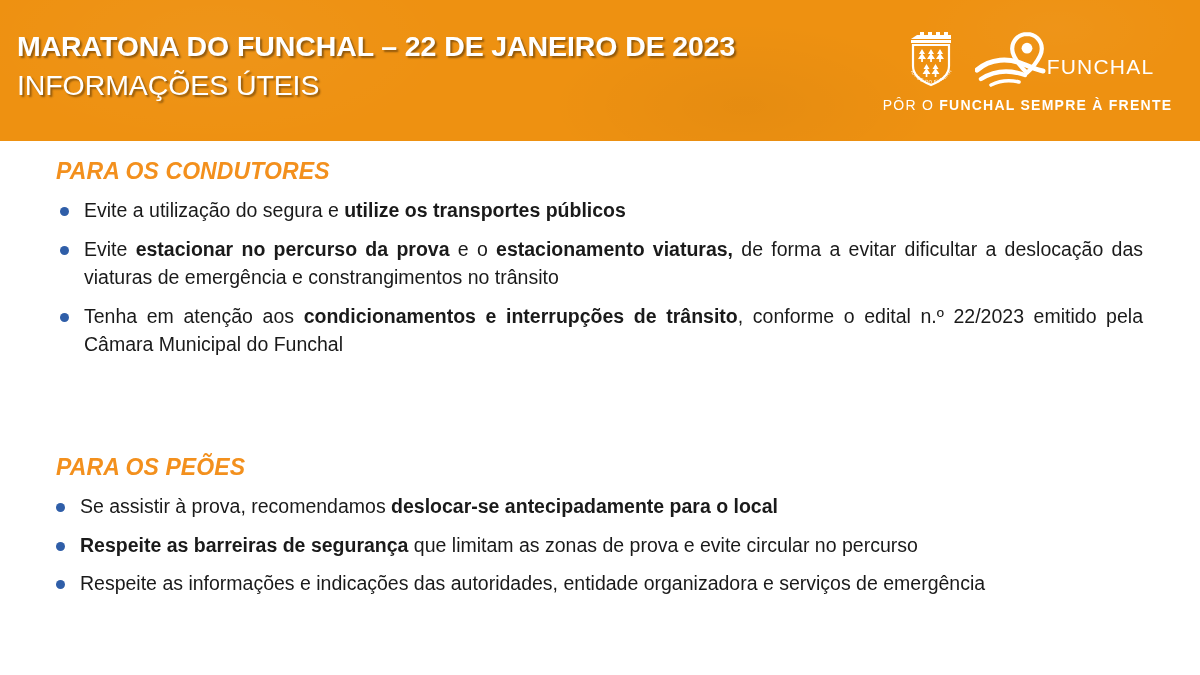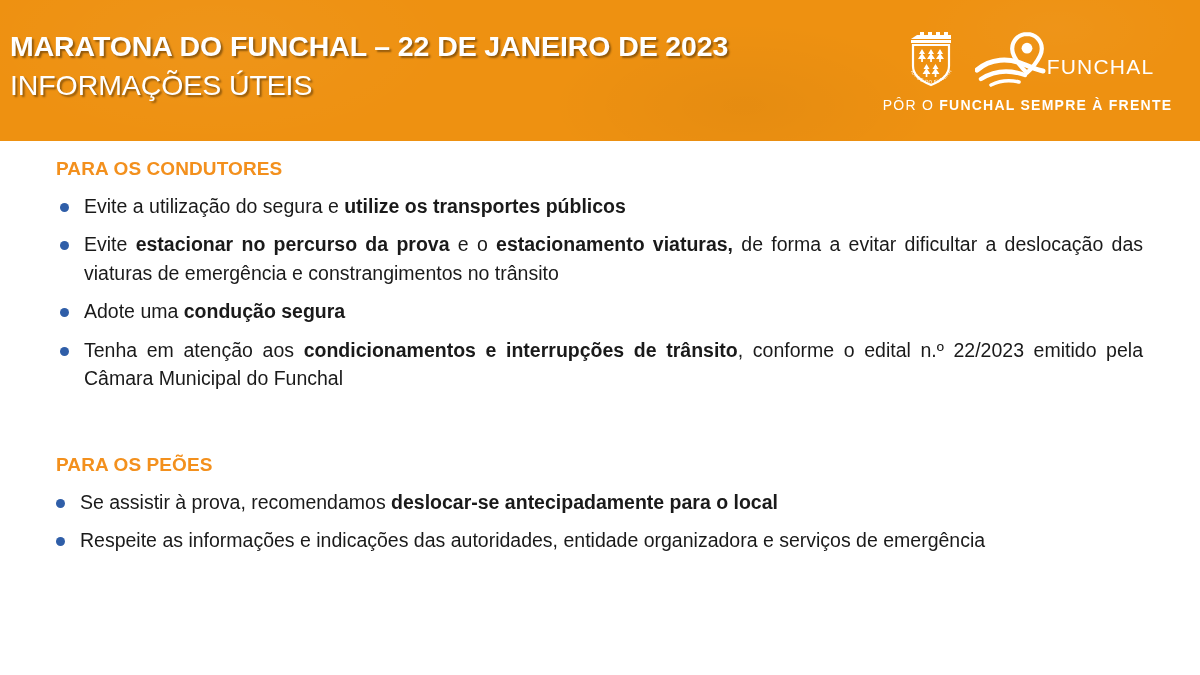--- a/index.html
+++ b/index.html
@@ -18,21 +18,21 @@
     width:1200px; height:141px;
     background:#ee9111;
     background-image:
       radial-gradient(ellipse 340px 150px at 18% 30%, rgba(255,255,255,.035), rgba(0,0,0,0) 70%),
       radial-gradient(ellipse 280px 120px at 62% 75%, rgba(0,0,0,.035), rgba(0,0,0,0) 70%),
       radial-gradient(ellipse 200px 90px at 88% 20%, rgba(255,255,255,.03), rgba(0,0,0,0) 70%);
     overflow:hidden;
   }
   .header-titles {
     position:absolute;
-    left:10px; top:29px;
+    left:17px; top:29px;
     width:860px;
   }
   .title-main {
     font-size:28.5px;
     font-weight:bold;
     color:#ffffff;
     letter-spacing:-0.1px;
     line-height:1.22;
     text-shadow:2px 2px 2px rgba(0,0,0,.40);
     white-space:nowrap;
@@ -93,25 +93,26 @@
     position:absolute;
     left:0; top:141px;
     width:1200px; height:534px;
     background:#ffffff;
   }
   .section { position:absolute; left:0; width:1200px; }
   .section-drivers { top:18px; }
   .section-pedestrians { top:314px; }
 
   .section-title {
-    font-size:19px;
+    font-size:23px;
     font-weight:bold;
     color:#f3901d;
     letter-spacing:0.1px;
     line-height:1.1;
+    font-style:italic;
   }
   .section-drivers .section-title { margin-left:56px; }
   .section-pedestrians .section-title { margin-left:56px; }
 
   ul.bullets { list-style:none; margin-top:12px; }
 
   li.bullet {
     position:relative;
     font-size:19.5px;
     color:#1a1a1a;
@@ -198,32 +199,32 @@
   <div class="section section-drivers">
     <div class="section-title">PARA OS CONDUTORES</div>
     <ul class="bullets">
         <li class="bullet">
           <span class="bullet-text"><span>Evite a utilização do segura e </span><b>utilize os transportes públicos</b></span>
         </li>
         <li class="bullet">
           <span class="bullet-text"><span>Evite </span><b>estacionar no percurso da prova</b><span> e o </span><b>estacionamento viaturas,</b><span> de forma a evitar dificultar a deslocação das viaturas de emergência e constrangimentos no trânsito</span></span>
         </li>
         <li class="bullet">
-          <span class="bullet-text"><span>Adote uma </span><b>condução segura</b></span>
-        </li>
-        <li class="bullet">
           <span class="bullet-text"><span>Tenha em atenção aos </span><b>condicionamentos e interrupções de trânsito</b><span>, conforme o edital n.º 22/2023 emitido pela Câmara Municipal do Funchal</span></span>
         </li>
       </ul>
   </div>
 
   <div class="section section-pedestrians">
     <div class="section-title">PARA OS PEÕES</div>
     <ul class="bullets">
         <li class="bullet">
           <span class="bullet-text"><span>Se assistir à prova, recomendamos </span><b>deslocar-se antecipadamente para o local</b></span>
         </li>
         <li class="bullet">
+          <span class="bullet-text"><b>Respeite as barreiras de segurança</b><span> que limitam as zonas de prova e evite circular no percurso</span></span>
+        </li>
+        <li class="bullet">
           <span class="bullet-text"><span>Respeite as informações e indicações das autoridades, entidade organizadora e serviços de emergência</span></span>
         </li>
       </ul>
   </div>
 </div>
 
 </body></html>

